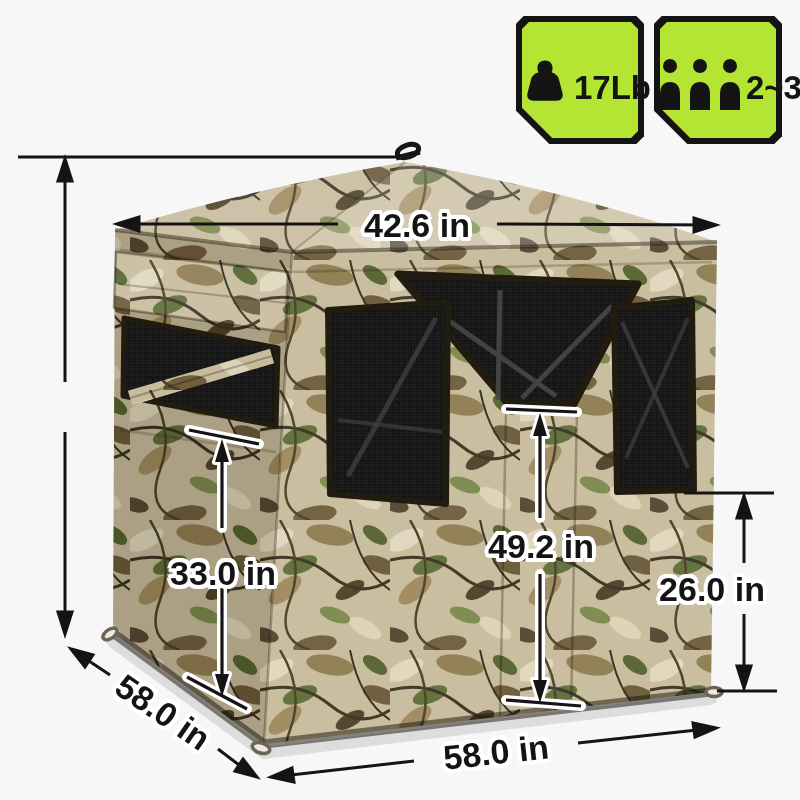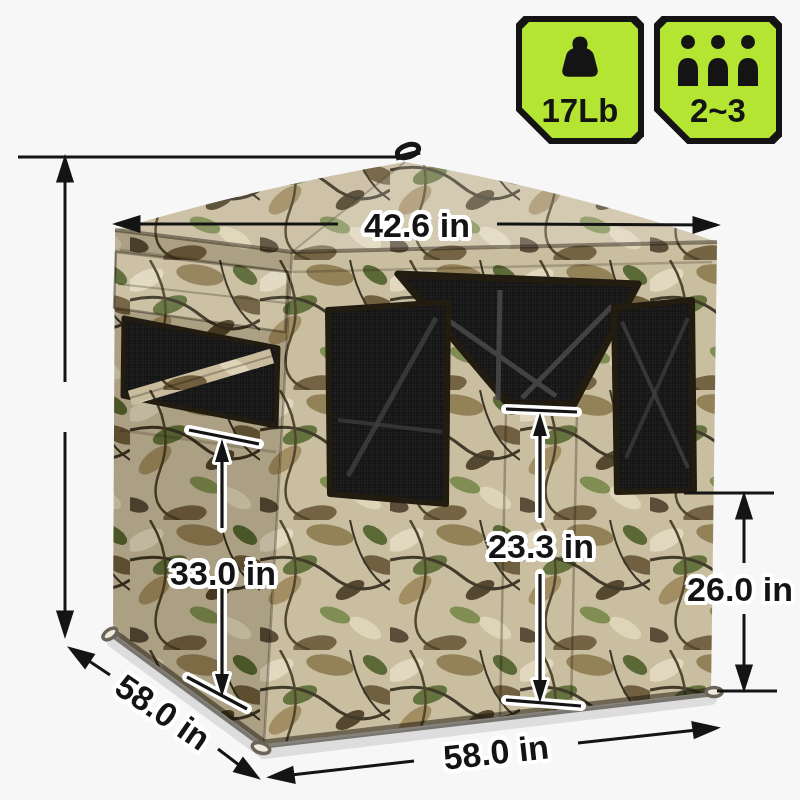--- a/index.html
+++ b/index.html
@@ -23,22 +23,22 @@
   .badge{position:absolute;width:128px;height:128px;}
   .badge-shape{
     position:absolute;inset:0;background:#141414;
     clip-path:polygon(6% 0,94% 0,100% 6%,100% 94%,94% 100%,26% 100%,0 74%,0 6%);
   }
   .badge-fill{
     position:absolute;inset:6px;background:#b5e533;
     clip-path:polygon(6% 0,94% 0,100% 6%,100% 94%,94% 100%,26% 100%,0 74%,0 6%);
   }
   .badge-content{
-    position:absolute;inset:0;display:flex;flex-direction:column;
-    align-items:center;justify-content:flex-start;padding-top:16px;
+    position:absolute;inset:0;display:flex;flex-direction:row;
+    align-items:center;justify-content:flex-start;padding-top:8px;
   }
   .badge-label{
     font-size:33px;font-weight:bold;color:#141414;line-height:1;margin-top:6px;
   }
   .badge-icon{height:56px;display:flex;align-items:center;justify-content:center;}
 </style>
 </head>
 <body>
 
 <div class="stage">
@@ -217,22 +217,22 @@
           <line x1="540" y1="574" x2="540" y2="696"></line>
         </g>
         <polygon points="540,413 533,436 547,436" stroke="none"></polygon>
         <polygon points="540,703 533,680 547,680" stroke="none"></polygon>
       </g>
     </g>
   </svg>
 
   <div class="dim-label" style="left:417px;top:225px;">42.6 in</div>
   <div class="dim-label" style="left:223px;top:557px;margin-top:16px;">33.0 in</div>
-  <div class="dim-label" style="left:541px;top:546px;">23.3 in</div>
-  <div class="dim-label" style="left:740px;top:589px;text-align:center;">26.0 in</div>
+  <div class="dim-label" style="left:541px;top:546px;">49.2 in</div>
+  <div class="dim-label" style="left:712px;top:589px;text-align:center;">26.0 in</div>
   <div class="dim-label" style="left:163px;top:712px;transform:translate(-50%,-50%) rotate(34.5deg);">58.0 in</div>
   <div class="dim-label" style="left:496px;top:752px;transform:translate(-50%,-50%) rotate(-6.3deg);">58.0 in</div>
 
   <div class="badge" style="left:516px;top:16px;">
     <div class="badge-shape"></div>
     <div class="badge-fill"></div>
     <div class="badge-content">
       <div class="badge-icon">
         <svg width="58" height="54" viewBox="0 0 64 60">
           <path fill="#141414" d="M32 4c-5.2 0-8.4 3.4-8.4 8.4 0 1.7.4 3.2 1 4.6-4.6 1.6-7.2 4.3-8.1 7.9L12.6 40c-1.3 4.9 1.5 8.6 6.6 8.6h25.6c5.1 0 7.9-3.7 6.6-8.6l-3.9-15.1c-.9-3.6-3.5-6.3-8.1-7.9.6-1.4 1-2.9 1-4.6C40.4 7.4 37.2 4 32 4z"></path>

